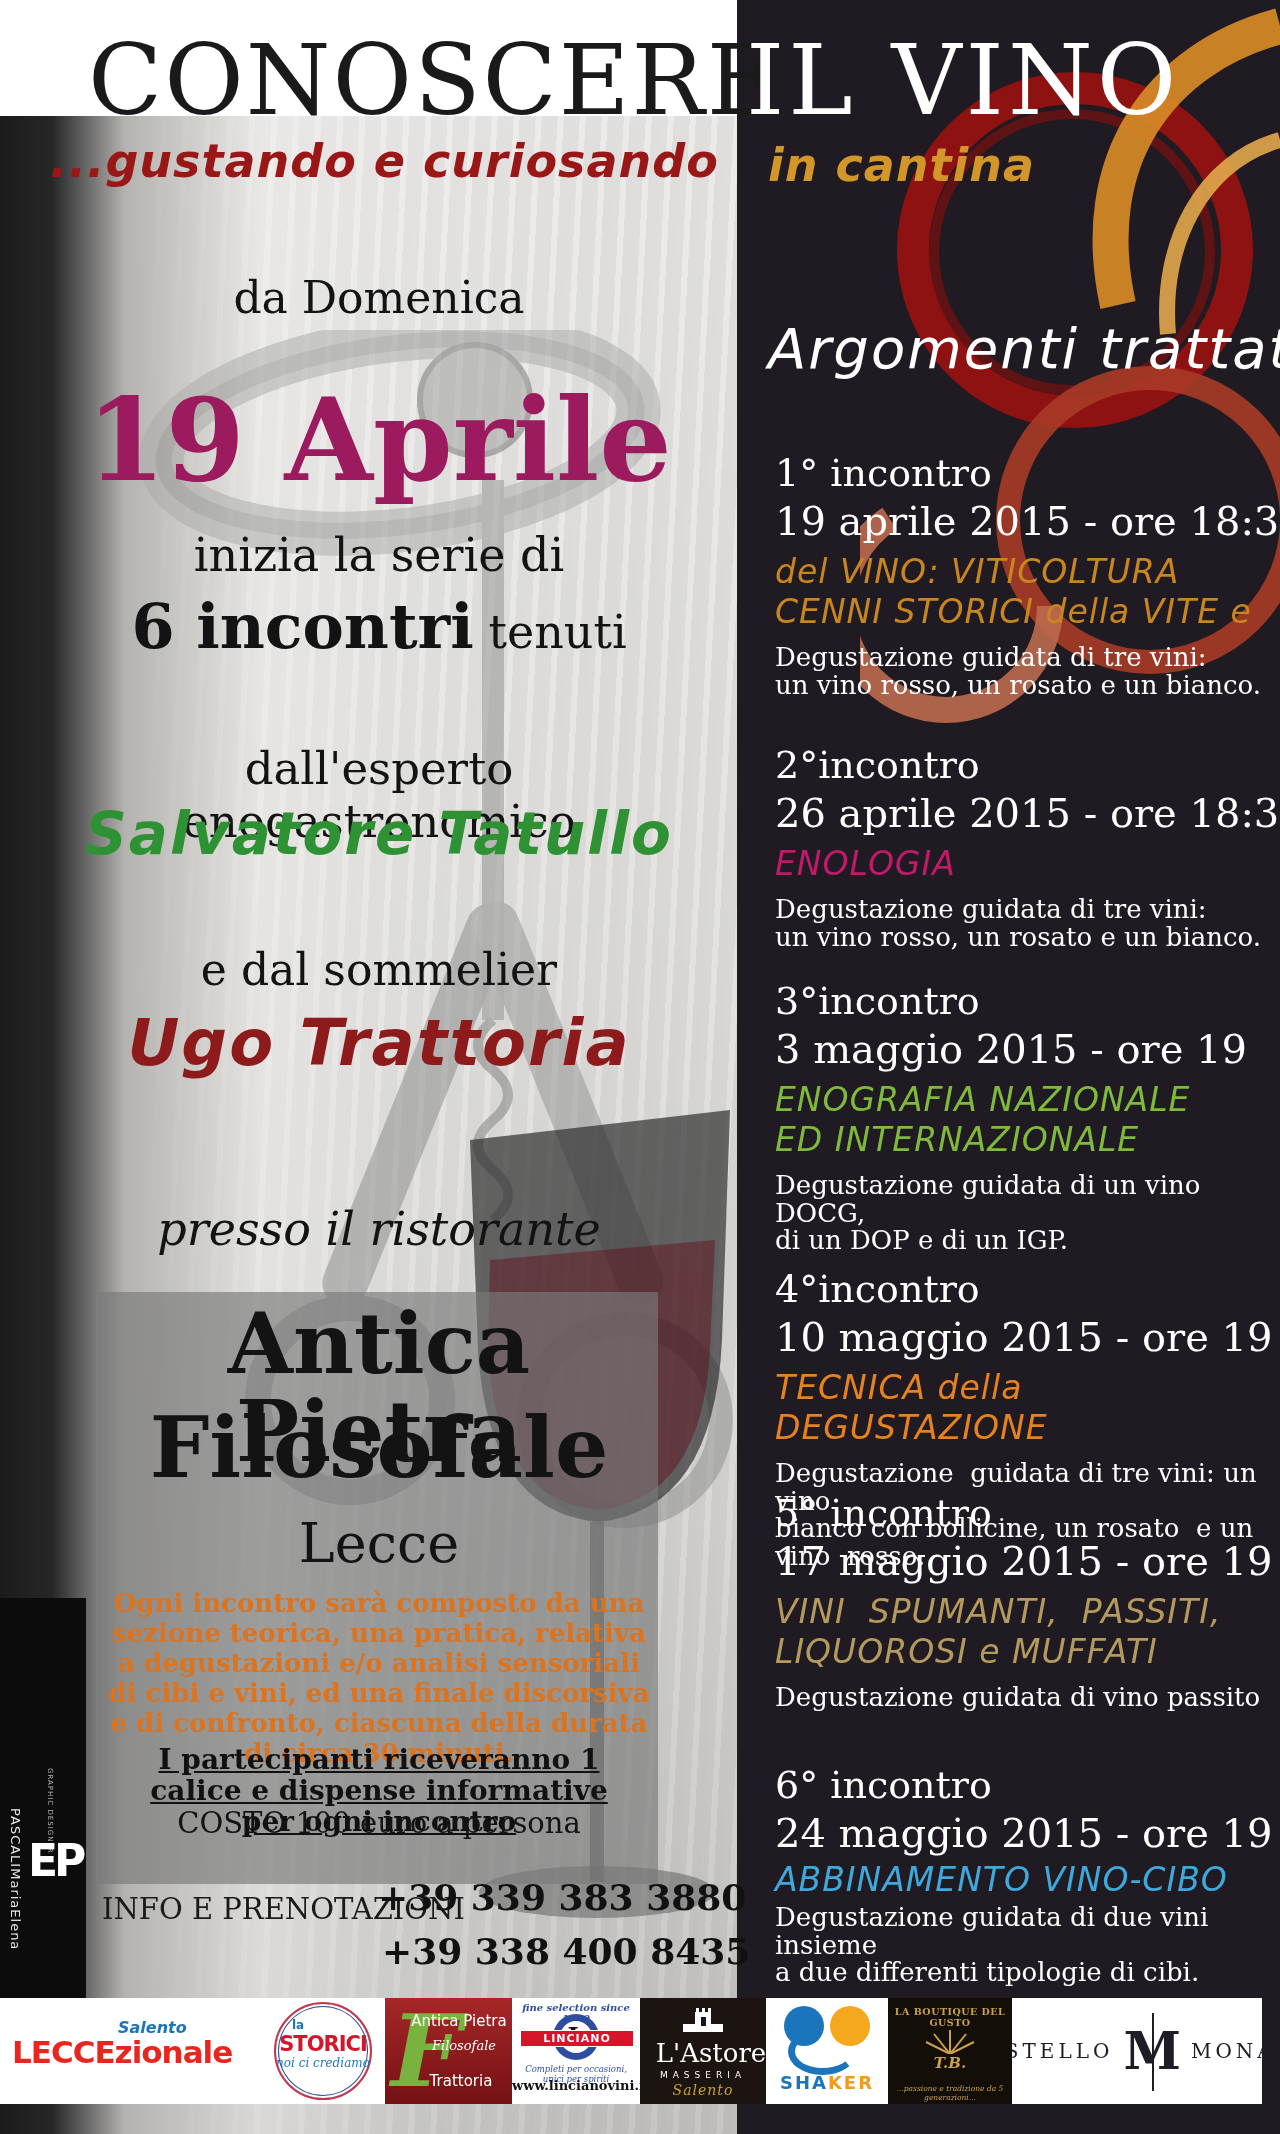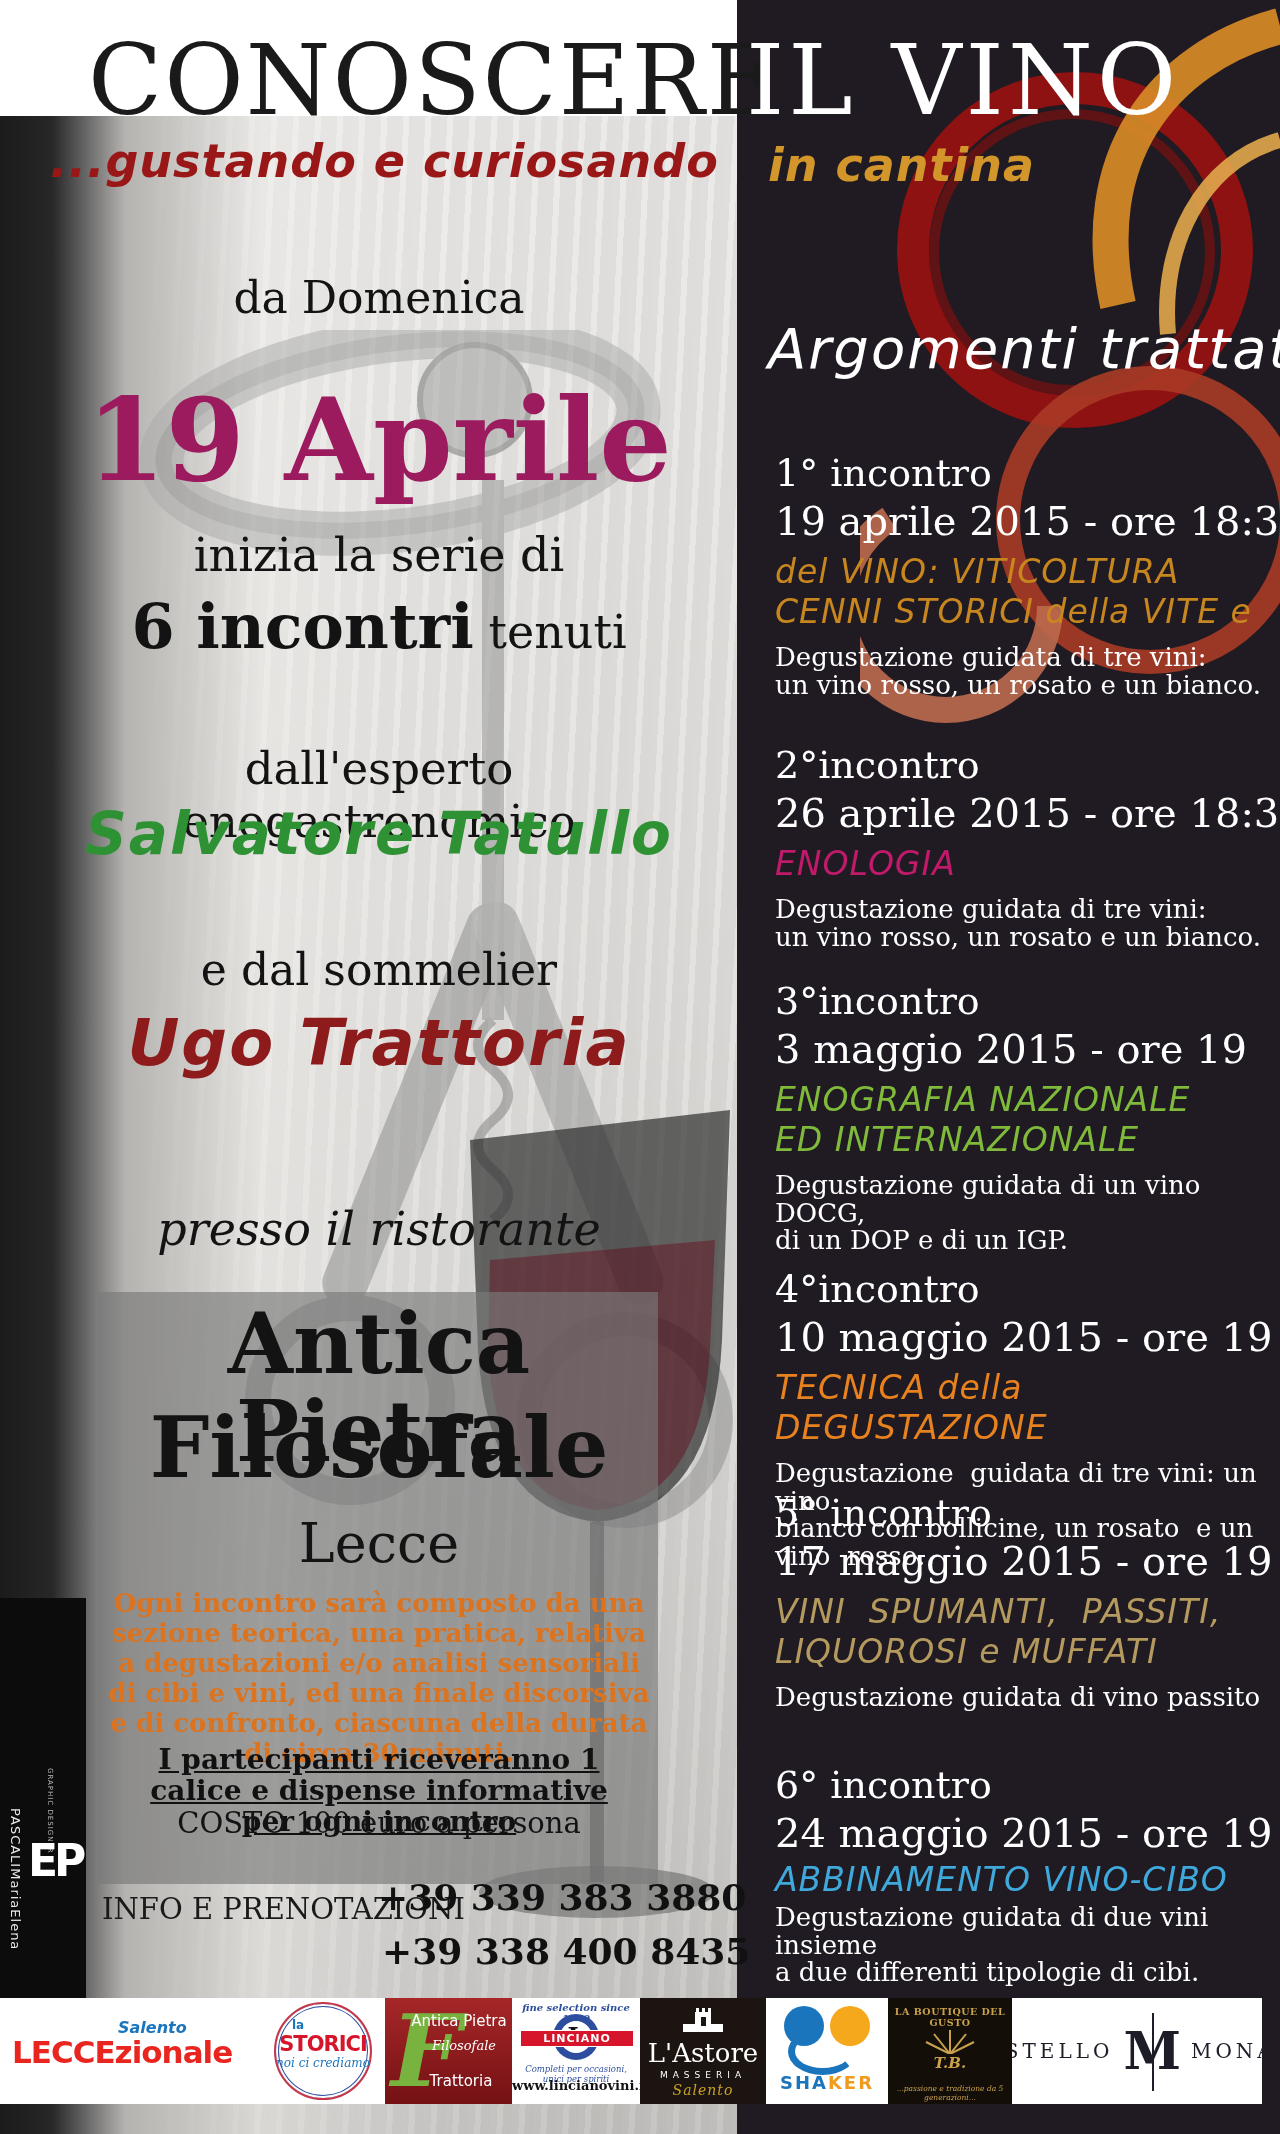--- a/index.html
+++ b/index.html
@@ -88,21 +88,21 @@
                background:#2D4E9E;}
   .linc-inner{position:absolute;left:7px;top:7px;width:32px;height:32px;border-radius:50%;background:#fff;
               text-align:center;font:bold 24px "DejaVu Serif",serif;color:#111;line-height:32px;}
   .linc-band{position:absolute;left:8px;top:32px;width:112px;background:#D6152B;color:#fff;text-align:center;
              font:bold 11px "DejaVu Sans",sans-serif;letter-spacing:1px;padding:1px 0;border:1px solid #fff;}
   .linc-tag{position:absolute;left:2px;top:66px;width:124px;text-align:center;color:#2D4E9E;
             font:italic 8.5px "DejaVu Serif",serif;}
   .linc-url{position:absolute;left:0;top:80px;width:128px;text-align:center;color:#111;
             font:bold 13px "DejaVu Serif",serif;}
   .lastore{background:#1c1410;color:#fff;text-align:center;}
-  .lastore-name{position:absolute;left:0;top:40px;width:126px;font-size:26px;}
+  .lastore-name{position:absolute;left:8px;top:40px;width:126px;font-size:26px;}
   .lastore-sub{position:absolute;left:0;top:72px;width:126px;font:9px "DejaVu Sans",sans-serif;letter-spacing:5px;}
   .lastore-tag{position:absolute;left:0;top:84px;width:126px;font:italic 14px "DejaVu Serif",serif;color:#C9A227;}
   .shaker-c1{position:absolute;left:18px;top:8px;width:40px;height:40px;border-radius:50%;background:#1B75BC;}
   .shaker-c2{position:absolute;left:64px;top:8px;width:40px;height:40px;border-radius:50%;background:#F5A81C;}
   .shaker-smile{position:absolute;left:22px;top:30px;width:56px;height:34px;border:6px solid transparent;
                 border-bottom:7px solid #1B75BC;border-left:7px solid #1B75BC;border-radius:50%;}
   .shaker-name{position:absolute;left:0;top:74px;width:122px;text-align:center;
                font:bold 18px "DejaVu Sans",sans-serif;letter-spacing:2px;}
   .boutique{background:#140e09;color:#C9A24B;text-align:center;}
   .bout-arc{position:absolute;left:2px;top:8px;width:120px;font:bold 9.5px "DejaVu Serif",serif;letter-spacing:.5px;}

